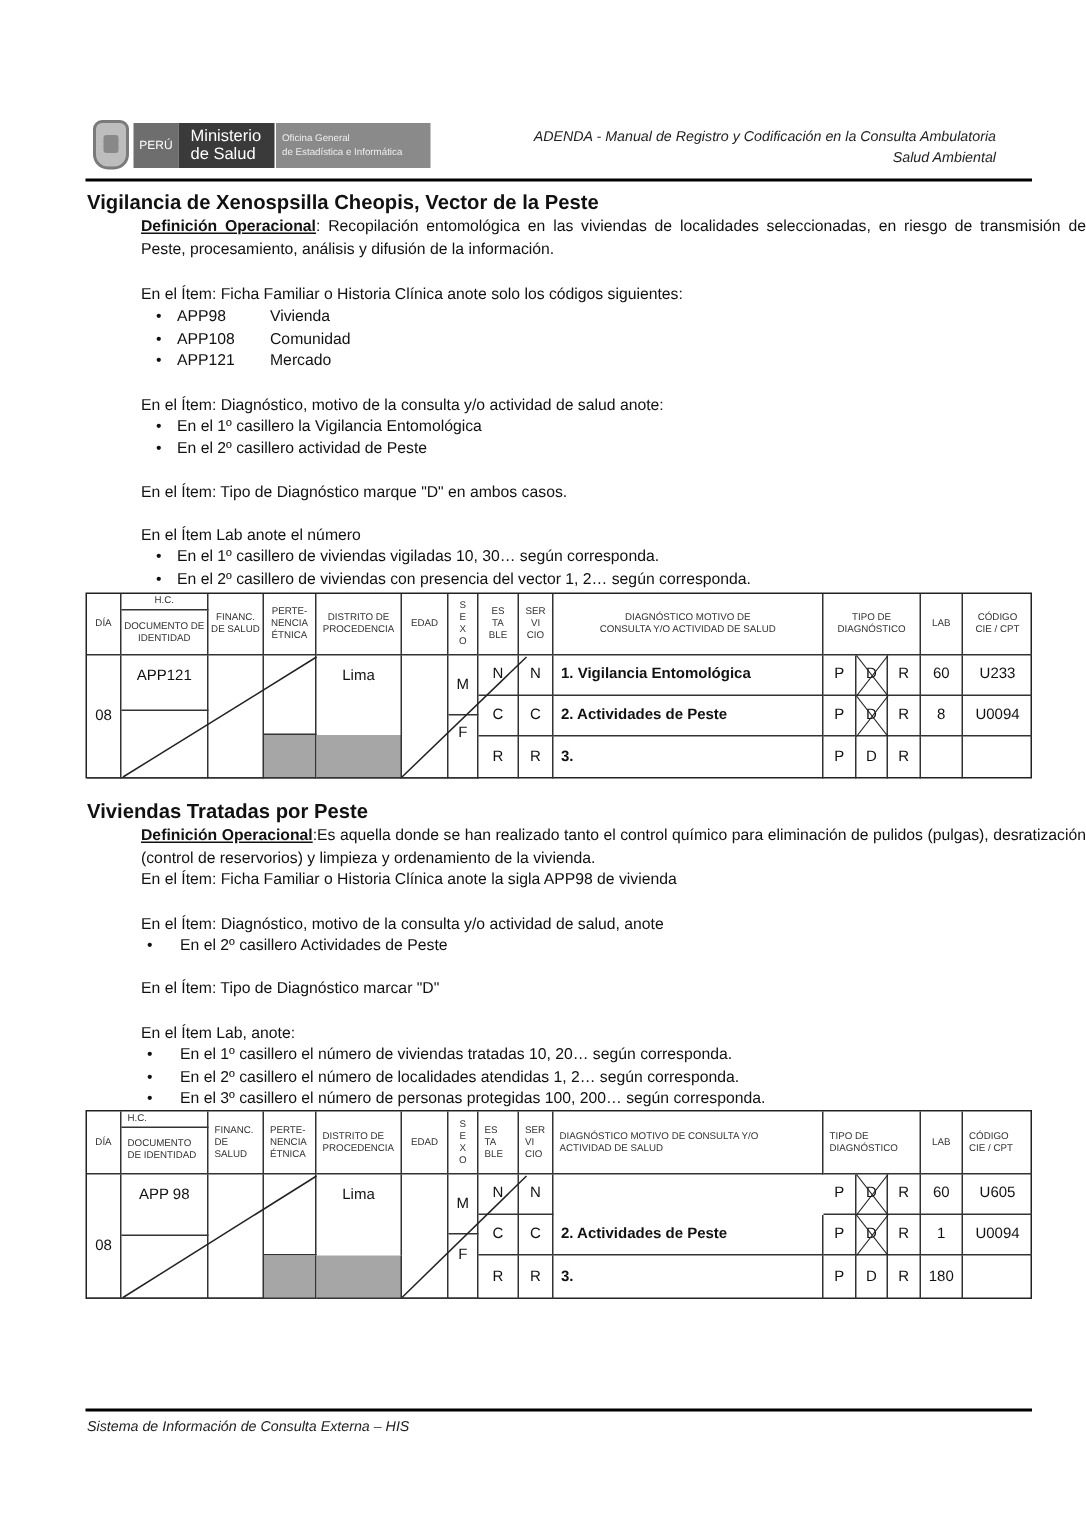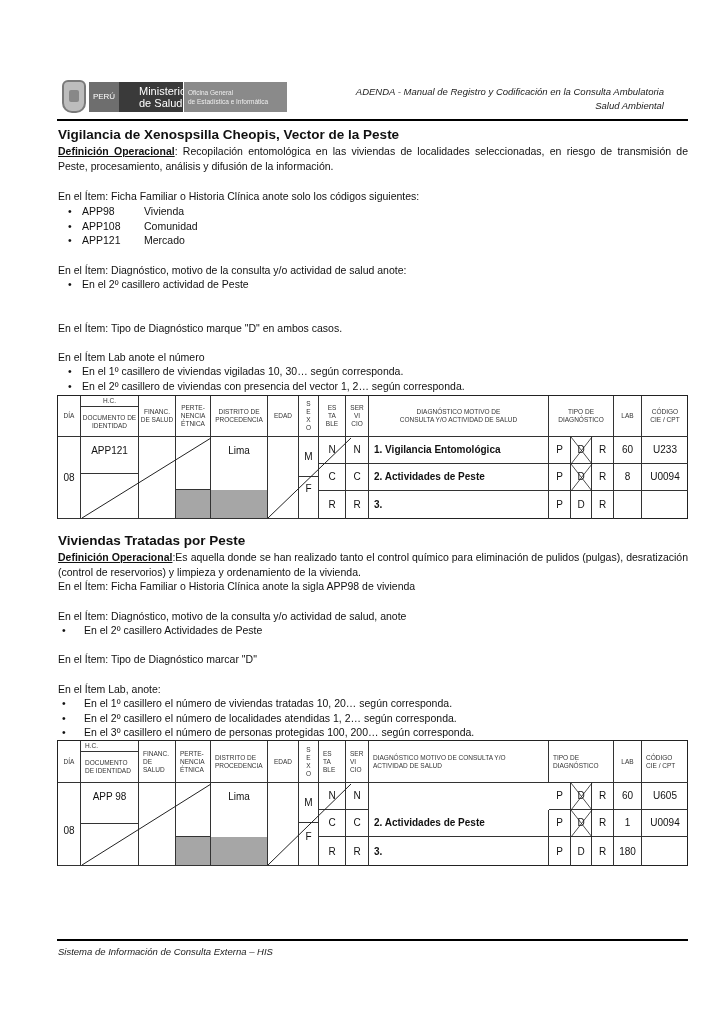--- a/index.html
+++ b/index.html
@@ -5,27 +5,27 @@
   * { box-sizing: border-box; margin: 0; padding: 0; }
   html, body { width: 724px; height: 1024px; background: #ffffff; overflow: hidden; }
   body { position: relative; font-family: "Liberation Sans", sans-serif; color: #111; }
 
   .abs { position: absolute; }
 
   
   .logo-crest { left: 62px; top: 80px; width: 24px; height: 33px; background: #bdbdbd; border-radius: 6px 6px 10px 10px; border: 2px solid #7a7a7a; }
   .logo-crest::after { content: ""; position: absolute; left: 5px; top: 8px; width: 10px; height: 12px; background: #888; border-radius: 2px; }
   .logo-peru { left: 89px; top: 82px; width: 30px; height: 30px; background: #6e6e6e; color: #fff; font-size: 8px; line-height: 30px; text-align: center; }
-  .logo-min { left: 119px; top: 82px; width: 64px; height: 30px; background: #3a3a3a; color: #fff; font-size: 11px; line-height: 12px; padding: 3px 0 0 20px; }
+  .logo-min { left: 119px; top: 82px; width: 64px; height: 30px; background: #3a3a3a; color: #fff; font-size: 11px; line-height: 12px; padding: 3px 0 0 8px; }
   .logo-ofi { left: 184px; top: 82px; width: 103px; height: 30px; background: #8a8a8a; color: #eee; font-size: 6.5px; line-height: 9px; padding: 6px 0 0 4px; }
   .header-title { right: 60px; top: 85px; text-align: right; font-style: italic; font-size: 9.5px; line-height: 14px; color: #222; }
   .header-rule { left: 57px; top: 119px; width: 631px; height: 2px; background: #000; }
 
   
-  .txt { font-size: 10.5px; line-height: 14.5px; color: #111; }
+  .txt { font-size: 10.5px; line-height: 14.5px; color: #111; margin-left: 36px; }
   .h2 { font-size: 13.5px; font-weight: bold; color: #111; }
   .def-label { font-weight: bold; text-decoration: underline; }
   .justify { text-align: justify; }
   .bullet { position: relative; padding-left: 24px; }
   .bullet::before { content: "•"; position: absolute; left: 10px; }
   .bullet.wide { padding-left: 26px; }
   .bullet.wide::before { left: 4px; }
   .code { display: inline-block; width: 62px; }
 
   
@@ -66,20 +66,21 @@
   <span class="def-label">Definición Operacional</span><span>: Recopilación entomológica en las viviendas de localidades seleccionadas, en riesgo de transmisión de Peste, procesamiento, análisis y difusión de la información.</span>
 </div>
 <div class="abs txt" style="left:58px; top:189px;">En el Ítem: Ficha Familiar o Historia Clínica anote solo los códigos siguientes:</div>
 <div class="abs txt" style="left:58px; top:204px;">
   <div class="bullet"><span class="code">APP98</span><span>Vivienda</span></div>
   <div class="bullet"><span class="code">APP108</span><span>Comunidad</span></div>
   <div class="bullet"><span class="code">APP121</span><span>Mercado</span></div>
 </div>
 <div class="abs txt" style="left:58px; top:263px;">En el Ítem: Diagnóstico, motivo de la consulta y/o actividad de salud anote:</div>
 <div class="abs txt" style="left:58px; top:277px;">
+  <div class="bullet">En el 1º casillero la Vigilancia Entomológica</div>
   <div class="bullet">En el 2º casillero actividad de Peste</div>
 </div>
 <div class="abs txt" style="left:58px; top:321px;text-align:right;">En el Ítem: Tipo de Diagnóstico marque "D" en ambos casos.</div>
 <div class="abs txt" style="left:58px; top:350px;">En el Ítem Lab anote el número</div>
 <div class="abs txt" style="left:58px; top:364px;">
   <div class="bullet">En el 1º casillero de viviendas vigiladas 10, 30… según corresponda.</div>
   <div class="bullet">En el 2º casillero de viviendas con presencia del vector 1, 2… según corresponda.</div>
 </div>
 
 <div class="form" style="top:395px; height:124px;">

